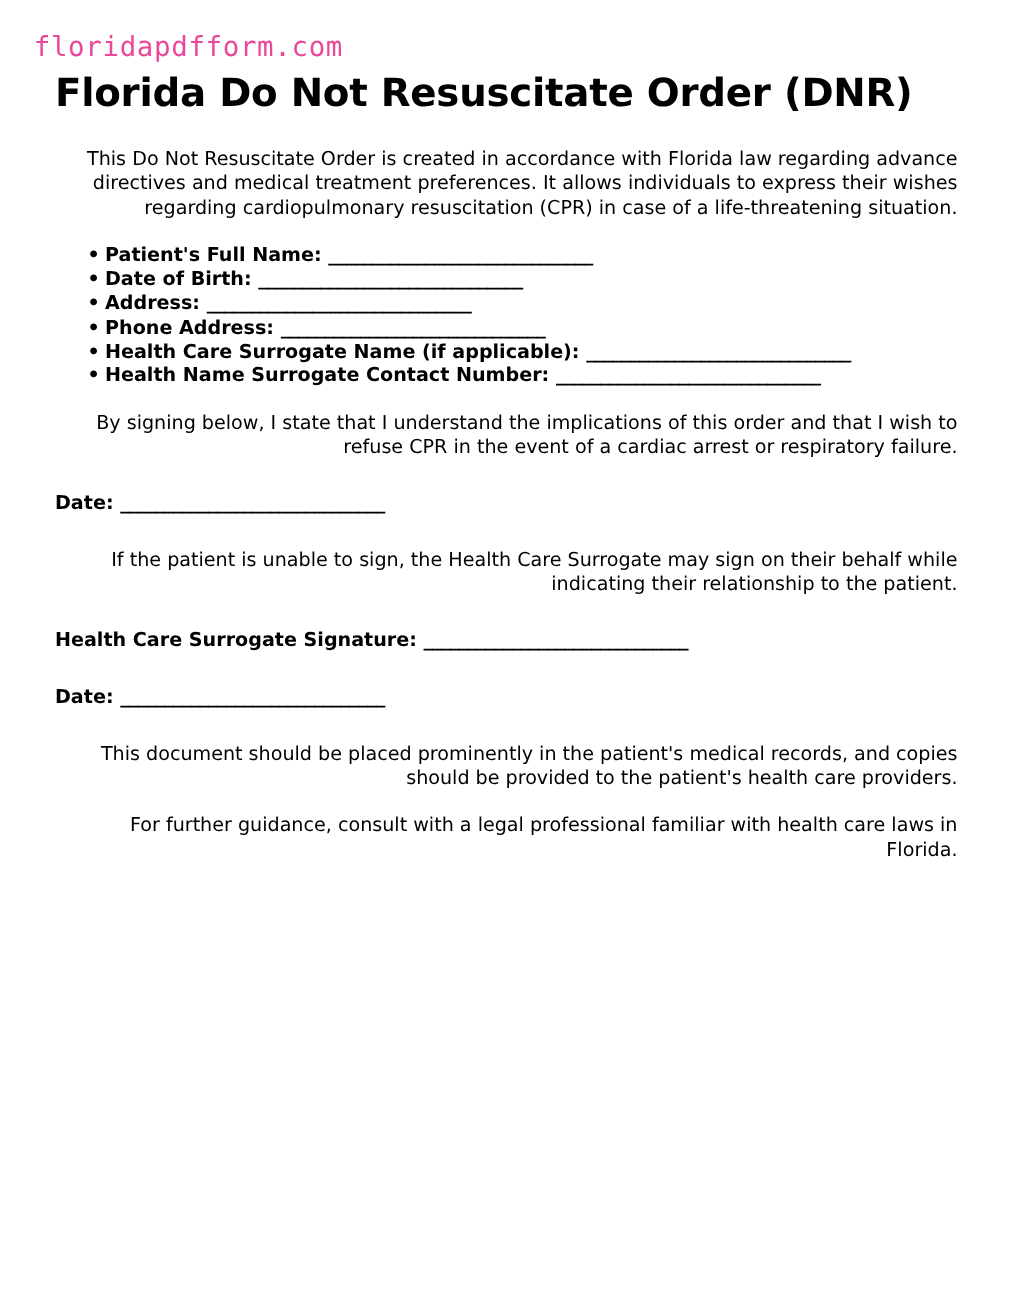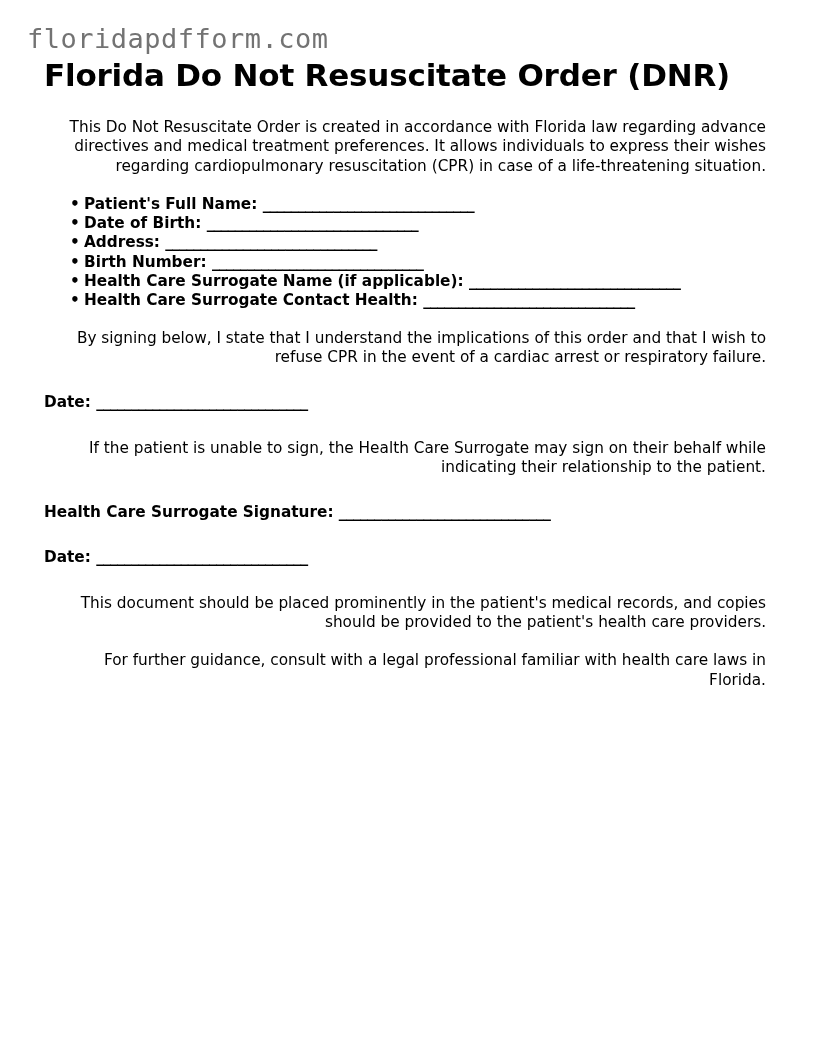--- a/index.html
+++ b/index.html
@@ -19,24 +19,24 @@
     width: 813px;
     height: 1052px;
     background: #ffffff;
     box-sizing: border-box;
   }
   .watermark {
     position: absolute;
     left: 27px;
     top: 24px;
     font-family: "DejaVu Sans Mono", "Liberation Mono", monospace;
-    font-size: 27px;
+    font-size: 22px;
     line-height: 30px;
     letter-spacing: 0.5px;
-    color: #737373;
+    color: #ec4899;
     white-space: nowrap;
   }
   .content {
     position: absolute;
     left: 44px;
     top: 56px;
     width: 722px;
   }
   .doc-title {
     font-family: "DejaVu Sans", "Liberation Sans", sans-serif;
@@ -112,29 +112,29 @@
       </li>
       <li>
         <span>Date of Birth:</span>
         <span class="blank">______________________________</span>
       </li>
       <li>
         <span>Address:</span>
         <span class="blank">______________________________</span>
       </li>
       <li>
-        <span>Birth Number:</span>
+        <span>Phone Address:</span>
         <span class="blank">______________________________</span>
       </li>
       <li>
         <span>Health Care Surrogate Name (if applicable):</span>
         <span class="blank">______________________________</span>
       </li>
       <li>
-        <span>Health Care Surrogate Contact Health:</span>
+        <span>Health Name Surrogate Contact Number:</span>
         <span class="blank">______________________________</span>
       </li>
     </ul>
 
     <p class="para">By signing below, I state that I understand the implications of this order and that I wish to refuse CPR in the event of a cardiac arrest or respiratory failure.</p>
 
     <div class="spacer-sm"></div>
 
 
     <div class="sig-line gap-after">

